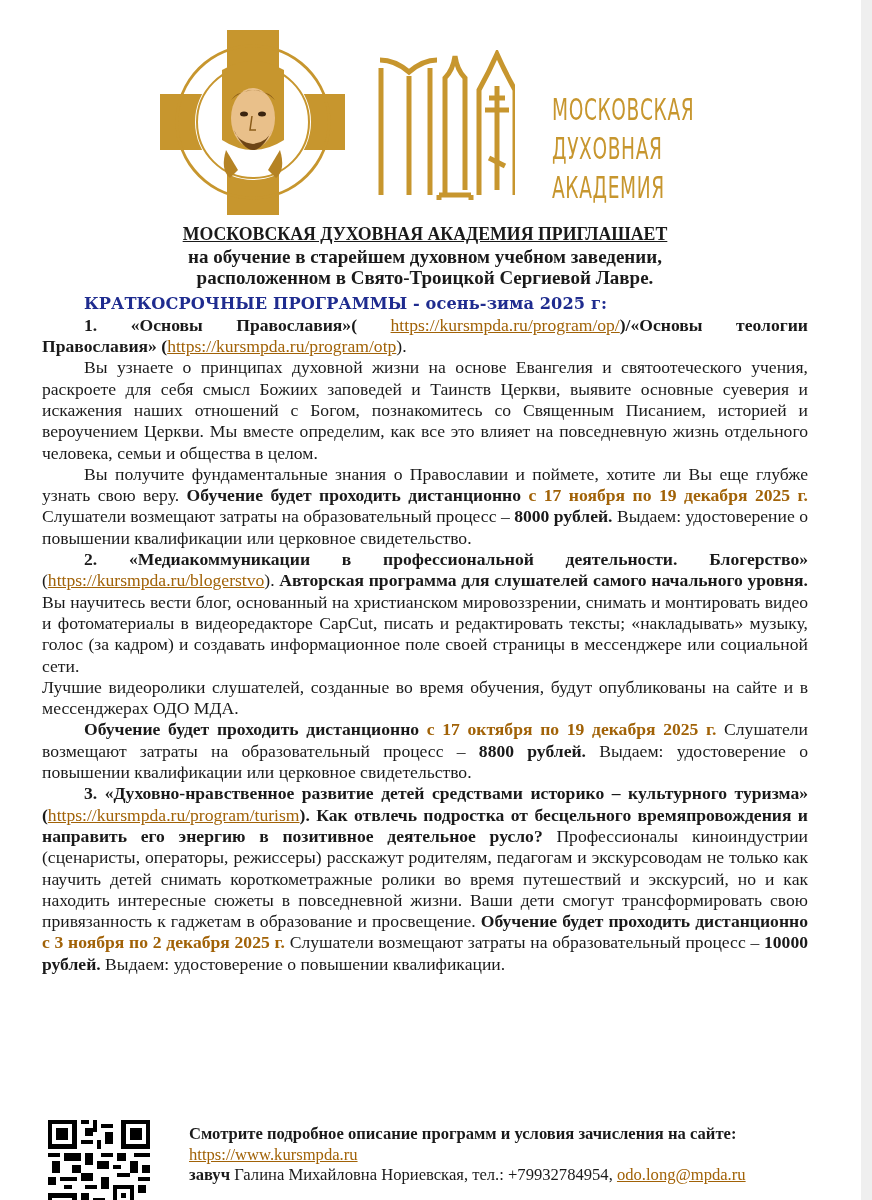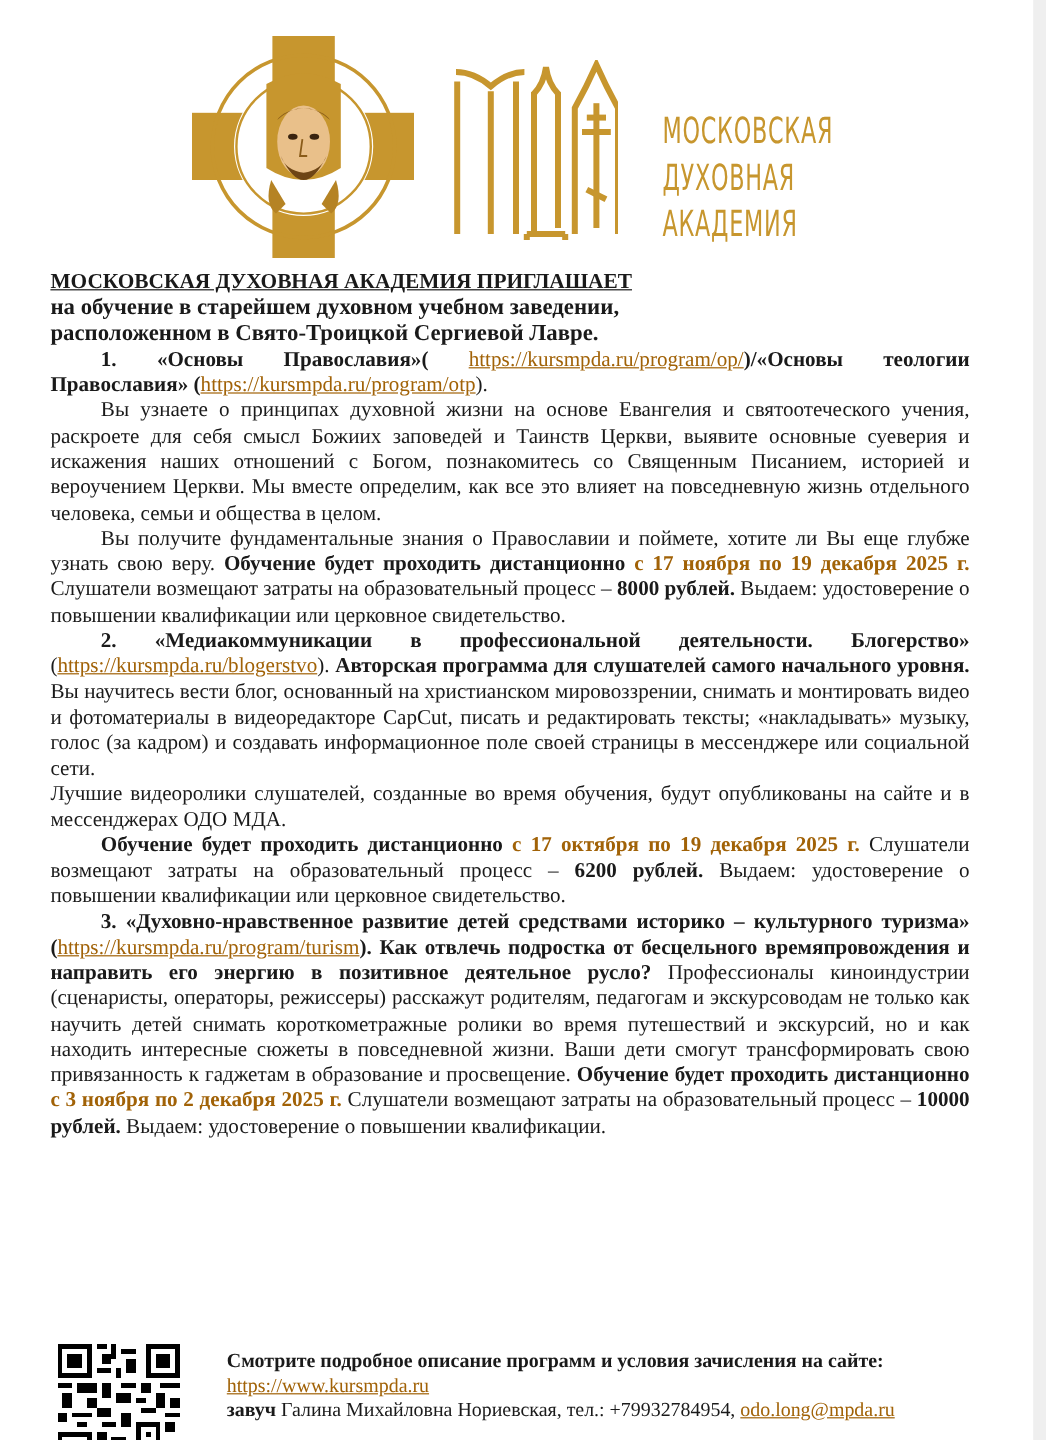--- a/index.html
+++ b/index.html
@@ -6,21 +6,21 @@
   body { width:872px; height:1200px; background:#ffffff; position:relative; overflow:hidden;
          font-family:"Liberation Serif", serif; color:#1a1a1a; }
   .right-strip { position:absolute; top:0; right:0; width:11px; height:1200px; background:#efefef; }
   .header { position:absolute; top:0; left:0; width:861px; height:215px;margin-top:12px; }
   .emblem { position:absolute; left:160px; top:18px; width:185px; height:185px; }
   .mda { position:absolute; left:375px; top:38px; width:140px; height:150px; }
   .acad-name { position:absolute; left:552px; top:78px; font-family:"DejaVu Sans", sans-serif;
                color:#c7962e; font-size:30px; line-height:39px; letter-spacing:1px;
                transform:scaleX(0.62); transform-origin:left top; font-weight:normal; white-space:nowrap; }
   .doc { position:absolute; left:42px; top:224px; width:766px; font-size:17.6px; line-height:21.3px; }
-  .c { font-weight:bold; font-size:17.8px; line-height:21.6px; }
+  .c { text-align:center; font-weight:bold; font-size:17.8px; line-height:21.6px; }
   .u { text-decoration:underline; }
   .sub { font-size:19px; }
   .progtitle { color:#1f2c8f; font-weight:bold; font-family:"DejaVu Serif", serif; font-size:16.2px;
                margin-left:42px; margin-top:4px; line-height:22px; letter-spacing:0.1px; }
   p { margin:0; text-align:justify; }
   .ind { text-indent:42px; }
   b { font-weight:bold; }
   .red { color:#a16207; font-weight:bold; }
   a { color:#a16207; text-decoration:underline; }
   .footer { position:absolute; left:44px; top:1118px; width:800px; height:110px; }
@@ -72,32 +72,33 @@
     <div>ДУХОВНАЯ</div>
     <div>АКАДЕМИЯ</div>
   </div>
 </div>
 
 <div class="doc">
   <div class="c u">МОСКОВСКАЯ ДУХОВНАЯ АКАДЕМИЯ ПРИГЛАШАЕТ</div>
   <div class="c sub">на обучение в старейшем духовном учебном заведении,</div>
   <div class="c sub">расположенном в Свято-Троицкой Сергиевой Лавре.</div>
 
+  <div class="progtitle">КРАТКОСРОЧНЫЕ ПРОГРАММЫ - осень-зима 2025 г:</div>
 
   <p class="ind"><b>
     <span>1.</span>
     <span>«Основы Православия»(</span></b>
     <a>https://kursmpda.ru/program/op/</a><b><span>)/«Основы теологии Православия» (</span></b><a>https://kursmpda.ru/program/otp</a><span>).</span>
   </p>
   <p class="ind">Вы узнаете о принципах духовной жизни на основе Евангелия и святоотеческого учения, раскроете для себя смысл Божиих заповедей и Таинств Церкви, выявите основные суеверия и искажения наших отношений с Богом, познакомитесь со Священным Писанием, историей и вероучением Церкви. Мы вместе определим, как все это влияет на повседневную жизнь отдельного человека, семьи и общества в целом.</p>
   <p class="ind"><span>Вы получите фундаментальные знания о Православии и поймете, хотите ли Вы еще глубже узнать свою веру. </span><b>Обучение будет проходить дистанционно </b><span class="red">с 17 ноября по 19 декабря 2025 г.</span><span> Слушатели возмещают затраты на образовательный процесс – </span><b>8000 рублей.</b><span> Выдаем: удостоверение о повышении квалификации или церковное свидетельство.</span></p>
 
   <p class="ind"><b><span>2.</span> <span>«Медиакоммуникации в профессиональной деятельности. Блогерство»</span></b> (<a>https://kursmpda.ru/blogerstvo</a>). <b>Авторская программа для слушателей самого начального уровня.</b><span> Вы научитесь вести блог, основанный на христианском мировоззрении, снимать и монтировать видео и фотоматериалы в видеоредакторе CapCut, писать и редактировать тексты; «накладывать» музыку, голос (за кадром) и создавать информационное поле своей страницы в мессенджере или социальной сети.</span></p>
   <p>Лучшие видеоролики слушателей, созданные во время обучения, будут опубликованы на сайте и в мессенджерах ОДО МДА.</p>
-  <p class="ind"><b>Обучение будет проходить дистанционно </b><span class="red">с 17 октября по 19 декабря 2025 г.</span><span> Слушатели возмещают затраты на образовательный процесс – </span><b>6200 рублей.</b><span> Выдаем: удостоверение о повышении квалификации или церковное свидетельство.</span></p>
+  <p class="ind"><b>Обучение будет проходить дистанционно </b><span class="red">с 17 октября по 19 декабря 2025 г.</span><span> Слушатели возмещают затраты на образовательный процесс – </span><b>8800 рублей.</b><span> Выдаем: удостоверение о повышении квалификации или церковное свидетельство.</span></p>
 
   <p class="ind"><b><span>3.</span> <span>«Духовно-нравственное развитие детей средствами историко – культурного туризма» (</span></b><a>https://kursmpda.ru/program/turism</a><b><span>).</span><span> Как отвлечь подростка от бесцельного времяпровождения и направить его энергию в позитивное деятельное русло?</span></b><span> Профессионалы киноиндустрии (сценаристы, операторы, режиссеры) расскажут родителям, педагогам и экскурсоводам не только как научить детей снимать короткометражные ролики во время путешествий и экскурсий, но и как находить интересные сюжеты в повседневной жизни. Ваши дети смогут трансформировать свою привязанность к гаджетам в образование и просвещение. </span><b>Обучение будет проходить дистанционно </b><span class="red">с 3 ноября по 2 декабря 2025 г.</span><span> Слушатели возмещают затраты на образовательный процесс – </span><b>10000 рублей.</b><span> Выдаем: удостоверение о повышении квалификации.</span></p>
 </div>
 
 <div class="footer">
   <svg class="qr" viewBox="0 0 25 25" shape-rendering="crispEdges">
     <rect width="25" height="25" fill="#fff"></rect>
     <g fill="#000">
       <rect x="0" y="0" width="7" height="7"></rect>
         <rect x="1" y="1" width="5" height="5" fill="#fff"></rect>

